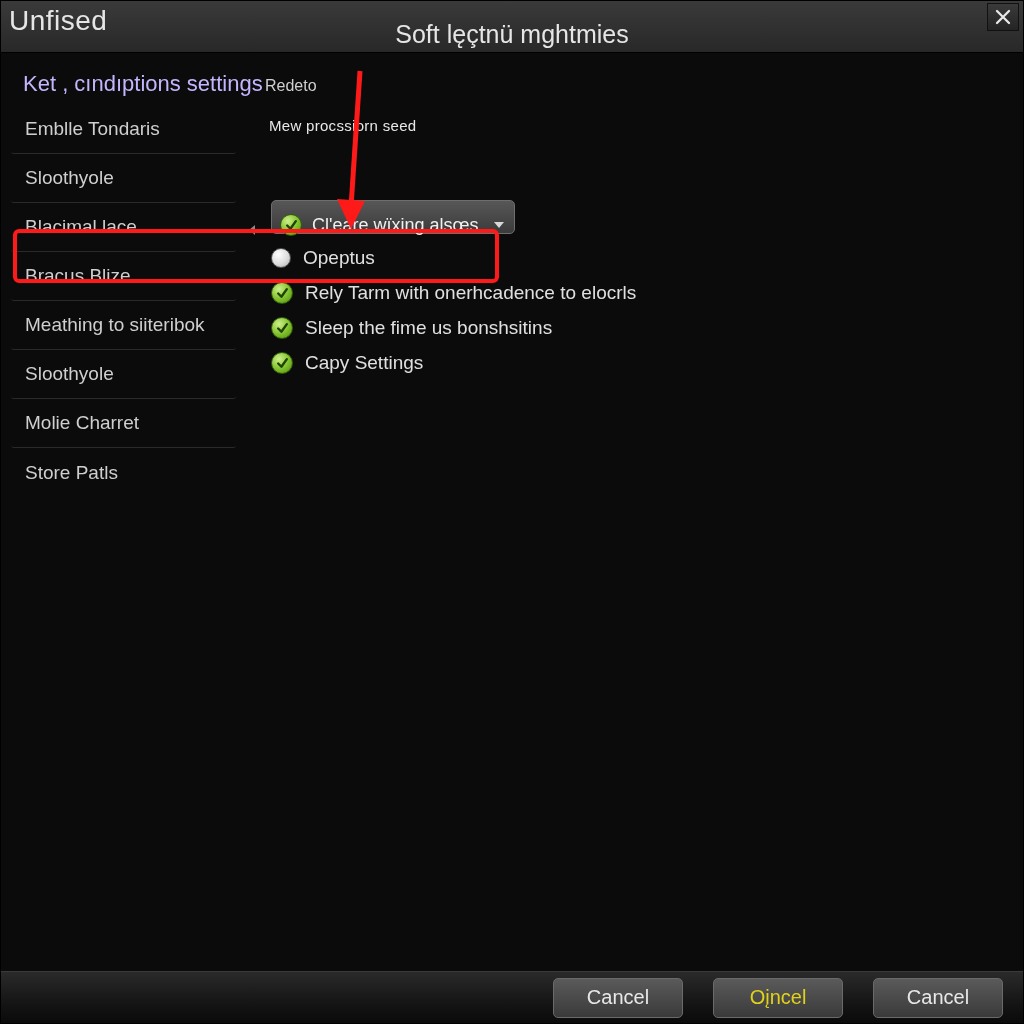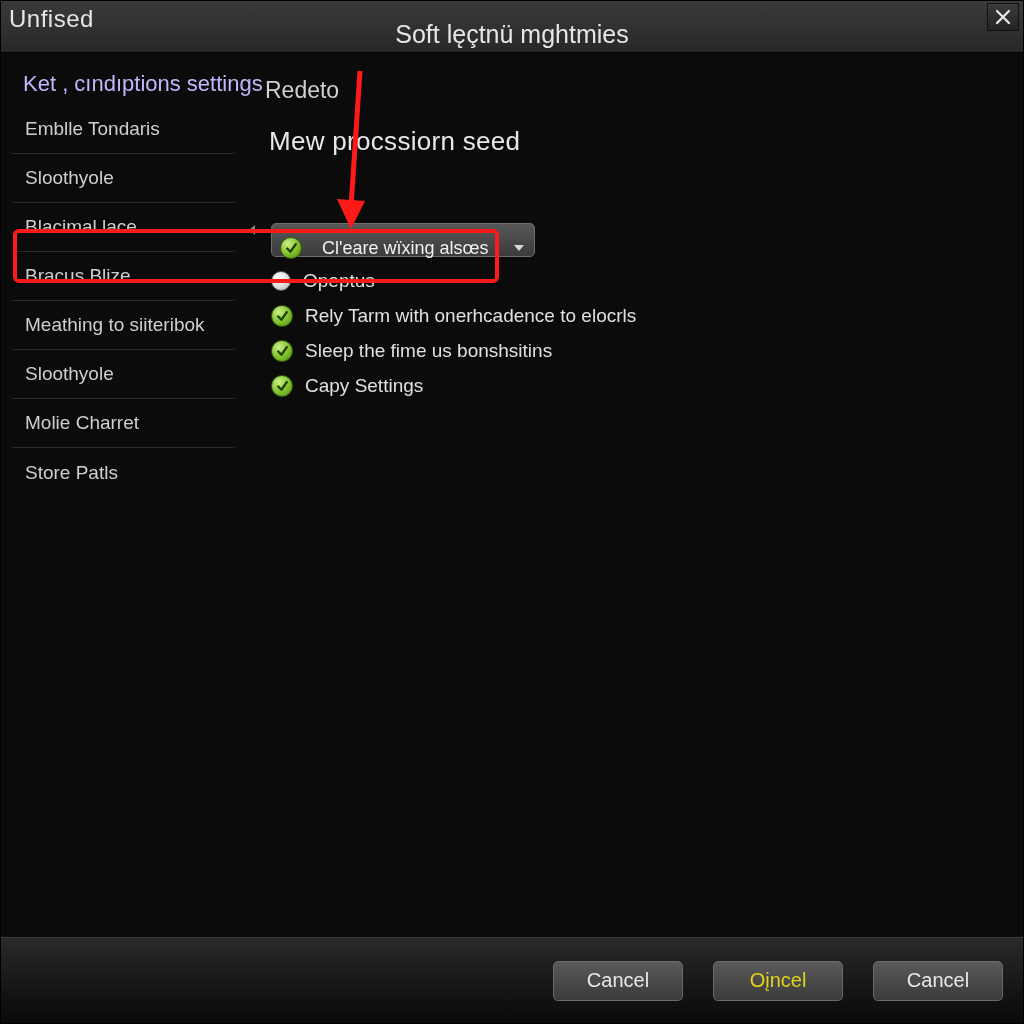--- a/index.html
+++ b/index.html
@@ -16,21 +16,21 @@
   }
   .titlebar {
     height: 52px;
     background: linear-gradient(#3a3a3a, #282828);
     display: flex; align-items: flex-start;
     padding: 4px 0 0 8px;
     position: relative;
     border-bottom: 1px solid #000;
   }
   .titlebar .unfised {
-    font-size: 24px; color: #e6e6e6;
+    font-size: 28px; color: #e6e6e6;
     font-weight: 400;
     letter-spacing: .5px;
   }
   .titlebar .title-center {
     position: absolute; left: 50%; top: 6px; transform: translateX(-50%);
     font-size: 25px; color: #e6e6e6; margin-top: 13px;
   }
   .titlebar .close {
     position: absolute; right: 4px; top: 2px;
     width: 32px; height: 28px;
@@ -78,38 +78,38 @@
     border-top: 5px solid transparent;
     border-bottom: 5px solid transparent;
     border-left: 6px solid #8a8a8a;
     transform: scaleX(-1);
   }
   .main {
     position: absolute;
     left: 256px; top: 24px; right: 20px;
   }
   .main .redeto {
-    font-size: 23px; color: #d0d0d0;
+    font-size: 16px; color: #d0d0d0;
     margin-left: 8px;
   }
   .main .heading {
-    font-size: 26px; color: #e8e8e8;
+    font-size: 15px; color: #e8e8e8;
     margin: 22px 0 0 12px;
     letter-spacing: .3px;
   }
   .options {
     margin-top: 66px;
     display: flex; flex-direction: column; gap: 13px;
   }
   .opt-row {
     display: flex; align-items: center; gap: 12px;
     font-size: 19px; color: #e0e0e0;
   }
   .dropdown {
-    display: inline-flex; align-items: center; gap: 20px;
+    display: inline-flex; align-items: center; gap: 10px;
     height: 34px;
     padding: 16px 10px 0 8px;
     background: linear-gradient(#575757,#3b3b3b);
     border: 1px solid #6e6e6e;
     border-radius: 5px;
     cursor: pointer;
     color: #f0f0f0;
     font-size: 18px;
   }
   .dropdown .caret {
@@ -134,21 +134,21 @@
     flex-shrink: 0;
   }
   
   .annot {
     position: absolute; pointer-events: none;
     border: 4px solid #ff1a1a;
     border-radius: 6px;
   }
   .arrow-svg { position: absolute; pointer-events: none; }
   .footer {
-    height: 86px;
+    height: 52px;
     background: linear-gradient(#2a2a2a, #151515 60%, #0a0a0a);
     border-top: 1px solid #3a3a3a;
     display: flex; align-items: center; justify-content: flex-end;
     padding-right: 20px; gap: 30px;
   }
   .btn {
     min-width: 130px; height: 40px;
     background: linear-gradient(#5a5a5a,#3a3a3a);
     border: 1px solid #6a6a6a;
     border-radius: 5px;

